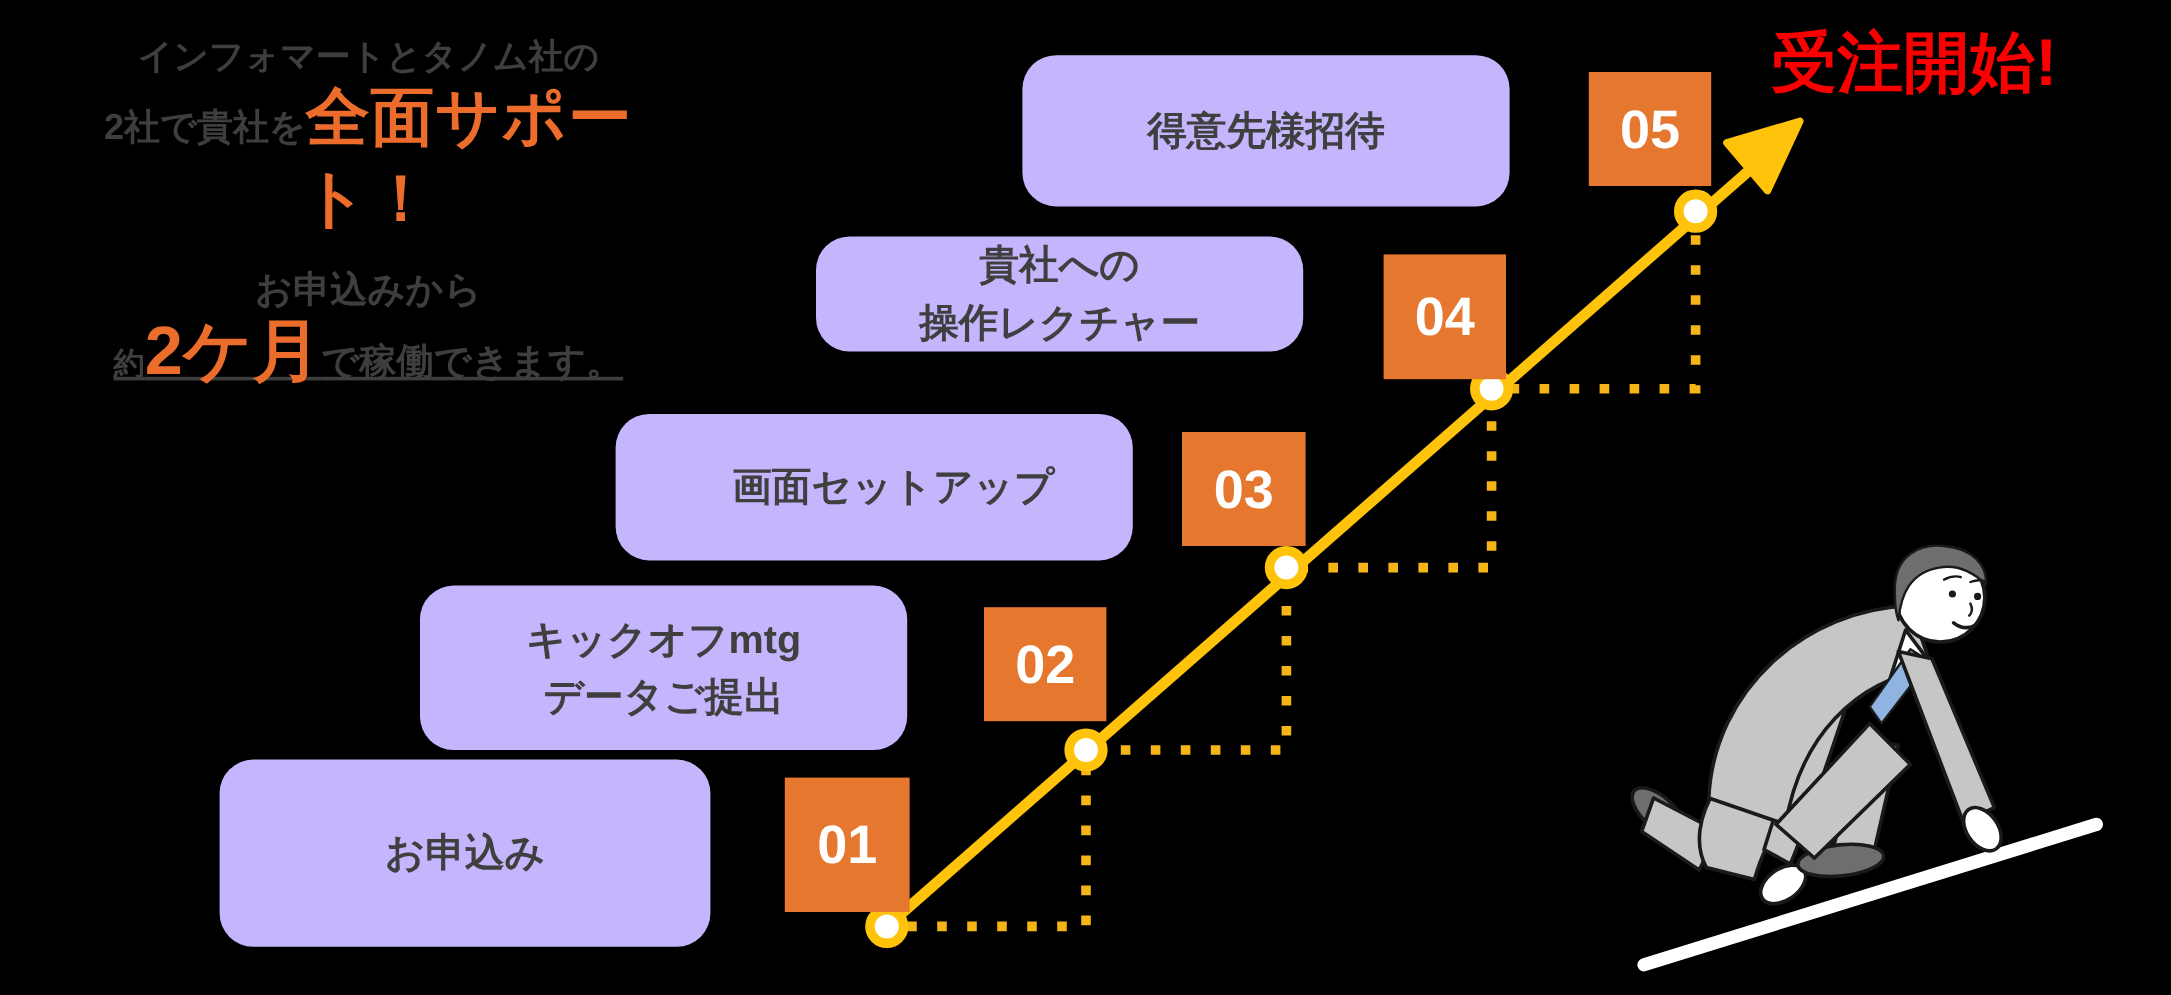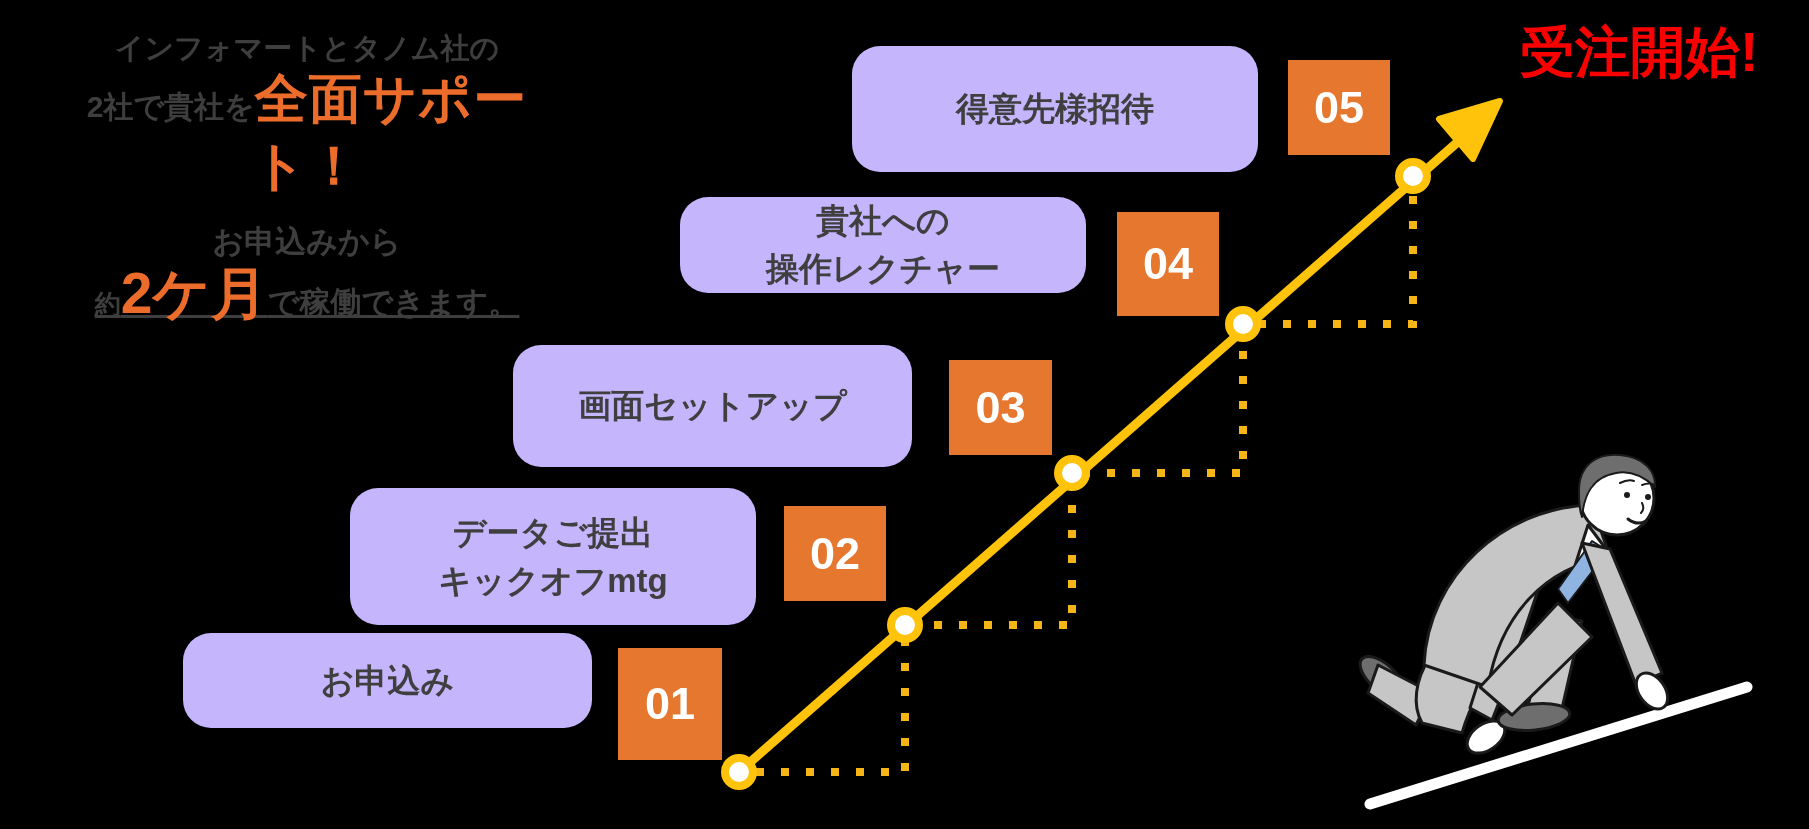--- a/index.html
+++ b/index.html
@@ -12,34 +12,34 @@
           color:#3E3E3E;font-weight:bold;line-height:1.25;}
   .h-line1{font-size:29px;}
   .h-line2{font-size:30px;margin-top:0px;}
   .h-line2 .big{font-size:53px;color:#EC6D2B;letter-spacing:1px;}
   .h-line3{font-size:31px;margin-top:24px;}
   .h-line4{font-size:31px;margin-top:-4px;text-decoration:underline;}
   .h-line4 .small{font-size:26px;}
   .h-line4 .big{font-size:57px;color:#EC6D2B;}
   
   .goal{position:absolute;left:1476px;top:16px;font-size:55px;font-weight:bold;
-        color:#FB0000;letter-spacing:0px;white-space:nowrap;margin-left:44px;}
+        color:#FB0000;letter-spacing:0px;white-space:nowrap;}
   
   .stepbox{position:absolute;background:#c4b5fd;border-radius:28px;
            display:flex;align-items:center;justify-content:center;text-align:center;
            color:#3F3F3F;font-weight:bold;font-size:33px;line-height:1.45;}
   .stepbox span{display:block;}
   .badge{position:absolute;background:#E6772F;color:#FFFFFF;
          display:flex;align-items:center;justify-content:center;
-         font-weight:bold;font-size:45px;}
-  .b1{left:183px;top:633px;width:409px;height:95px;}
+         font-weight:bold;font-size:45px;margin-left:36px;}
+  .b1{left:183px;top:633px;width:409px;height:156px;}
   .g1{left:618px;top:648px;width:104px;height:112px;}
   .b2{left:350px;top:488px;width:406px;height:137px;}
   .g2{left:784px;top:506px;width:102px;height:95px;}
-  .b3{left:513px;top:345px;width:399px;height:122px;}
+  .b3{left:513px;top:345px;width:399px;height:122px;padding-left:32px;}
   .g3{left:949px;top:360px;width:103px;height:95px;}
   .b4{left:680px;top:197px;width:406px;height:96px;}
   .g4{left:1117px;top:212px;width:102px;height:104px;}
   .b5{left:852px;top:46px;width:406px;height:126px;}
   .g5{left:1288px;top:60px;width:102px;height:95px;}
   
   .overlay{position:absolute;left:0;top:0;width:1809px;height:829px;}
 </style>
 </head>
 <body>
@@ -106,22 +106,22 @@
     <div>
         <span>お申込み</span>
       </div>
   </div>
   <div class="badge g1">
       <span>01</span>
     </div>
 
   <div class="stepbox b2">
     <div>
+      <span>キックオフmtg</span>
       <span>データご提出</span>
-      <span>キックオフmtg</span>
     </div>
   </div>
   <div class="badge g2">
       <span>02</span>
     </div>
 
   <div class="stepbox b3">
     <div>
         <span>画面セットアップ</span>
       </div>

